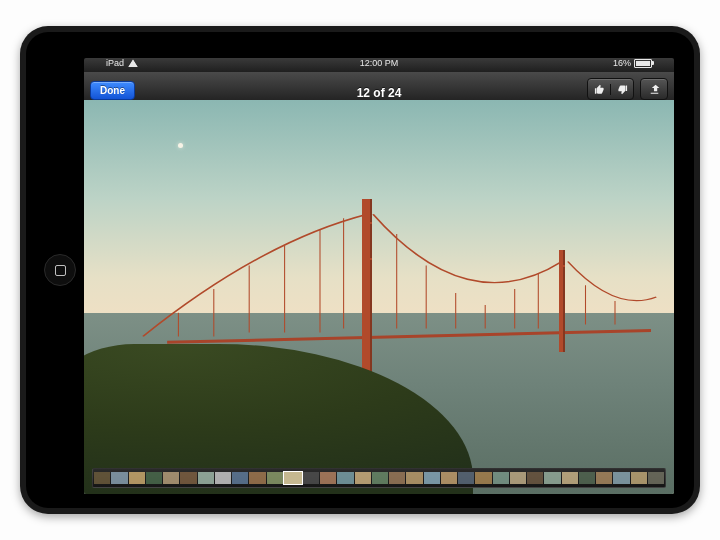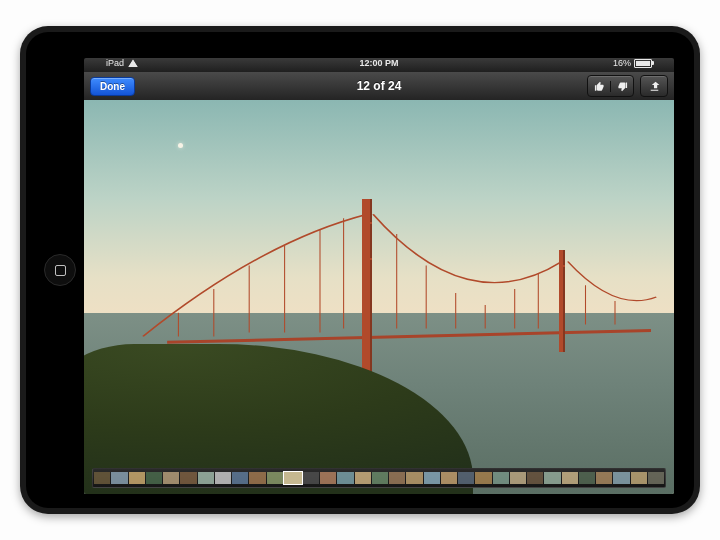--- a/index.html
+++ b/index.html
@@ -3,26 +3,26 @@
 <meta charset="utf-8">
 <style>
   html,body{margin:0;padding:0;width:720px;height:540px;background:#fdfdfd;font-family:-apple-system,Helvetica,Arial,sans-serif;overflow:hidden}
   .device{position:absolute;left:20px;top:26px;width:680px;height:488px;background:#1a1a1a;border-radius:28px;box-shadow:0 3px 10px rgba(0,0,0,.35)}
   .bezel{position:absolute;left:6px;top:6px;right:6px;bottom:6px;background:#000;border-radius:22px}
   .home-btn{position:absolute;left:18px;top:50%;transform:translateY(-50%);width:30px;height:30px;border-radius:50%;background:#0e0e0e;border:1px solid #2a2a2a;display:flex;align-items:center;justify-content:center}
   .home-sq{width:9px;height:9px;border:1.5px solid #bfbfbf;border-radius:2px}
   .screen{position:absolute;left:58px;top:26px;width:590px;height:436px;background:#000;border-radius:2px;overflow:hidden}
   .statusbar{height:14px;background:linear-gradient(#3a3a3a,#1f1f1f);display:flex;align-items:flex-start;color:#e8e8e8;font-size:9px;padding:0 22px;position:relative}
   .sb-left{display:flex;align-items:center;gap:4px}
-  .sb-center{position:absolute;left:50%;transform:translateX(-50%);font-weight:700}
+  .sb-center{position:absolute;left:50%;transform:translateX(-50%);font-weight:400}
   .sb-right{margin-left:auto;display:flex;align-items:center;gap:3px}
   .batt{width:16px;height:7px;border:1px solid #e8e8e8;border-radius:1px;position:relative;display:inline-block}
   .batt::after{content:"";position:absolute;right:-3px;top:1.5px;width:2px;height:4px;background:#e8e8e8;border-radius:0 1px 1px 0}
   .batt-fill{position:absolute;left:1px;top:1px;bottom:1px;right:1px;background:#e8e8e8}
-  .navbar{height:28px;background:linear-gradient(#4a4a4a,#242424);border-bottom:1px solid #000;display:flex;align-items:center;padding:0 6px;position:relative}
+  .navbar{height:28px;background:linear-gradient(#4a4a4a,#242424);border-bottom:1px solid #000;display:flex;align-items:flex-end;padding:0 6px;position:relative}
   .done-btn{background:linear-gradient(#3f8cff,#1354d6);color:#fff;font-size:10px;font-weight:600;padding:3px 9px;border-radius:4px;border:1px solid #0a3a9a;text-shadow:0 -1px 0 rgba(0,0,0,.4);box-shadow:inset 0 1px 0 rgba(255,255,255,.3)}
   .nav-title{position:absolute;left:50%;transform:translateX(-50%);color:#fff;font-size:12px;font-weight:700;text-shadow:0 -1px 0 rgba(0,0,0,.6)}
   .nav-right{margin-left:auto;display:flex;gap:6px}
   .pillbtn{background:linear-gradient(#555,#2a2a2a);border:1px solid #111;border-radius:4px;height:20px;display:flex;align-items:center;box-shadow:inset 0 1px 0 rgba(255,255,255,.15)}
   .seg{width:22px;display:flex;align-items:center;justify-content:center;color:#eee}
   .seg+.seg{border-left:1px solid #111}
   .photo-area{position:absolute;left:0;right:0;top:42px;bottom:0;background:#000;display:flex;align-items:center;justify-content:center}
   .photo{position:relative;width:100%;height:100%;overflow:hidden}
   .sky{position:absolute;inset:0;background:linear-gradient(180deg,#8bb7b2 0%,#bcd3c6 25%,#e6e0c6 45%,#efe0c4 55%,#b8c1a8 58%)}
   .water{position:absolute;left:0;right:0;top:54%;bottom:0;background:linear-gradient(180deg,#7d9086 0%,#6e8279 40%,#5a6e63 100%)}

